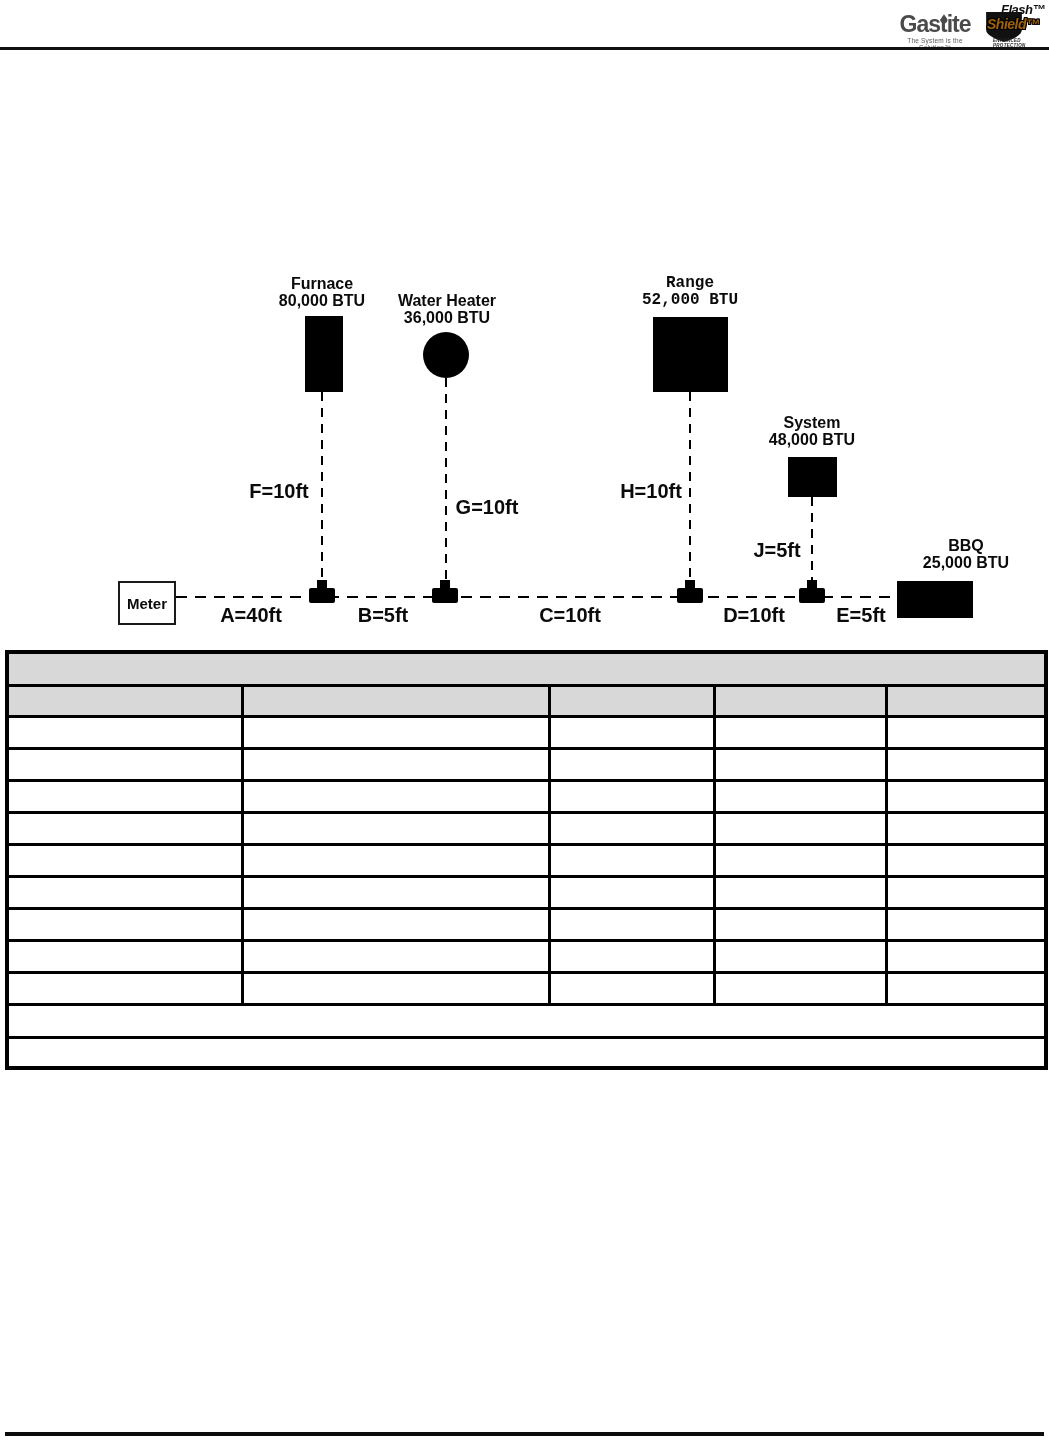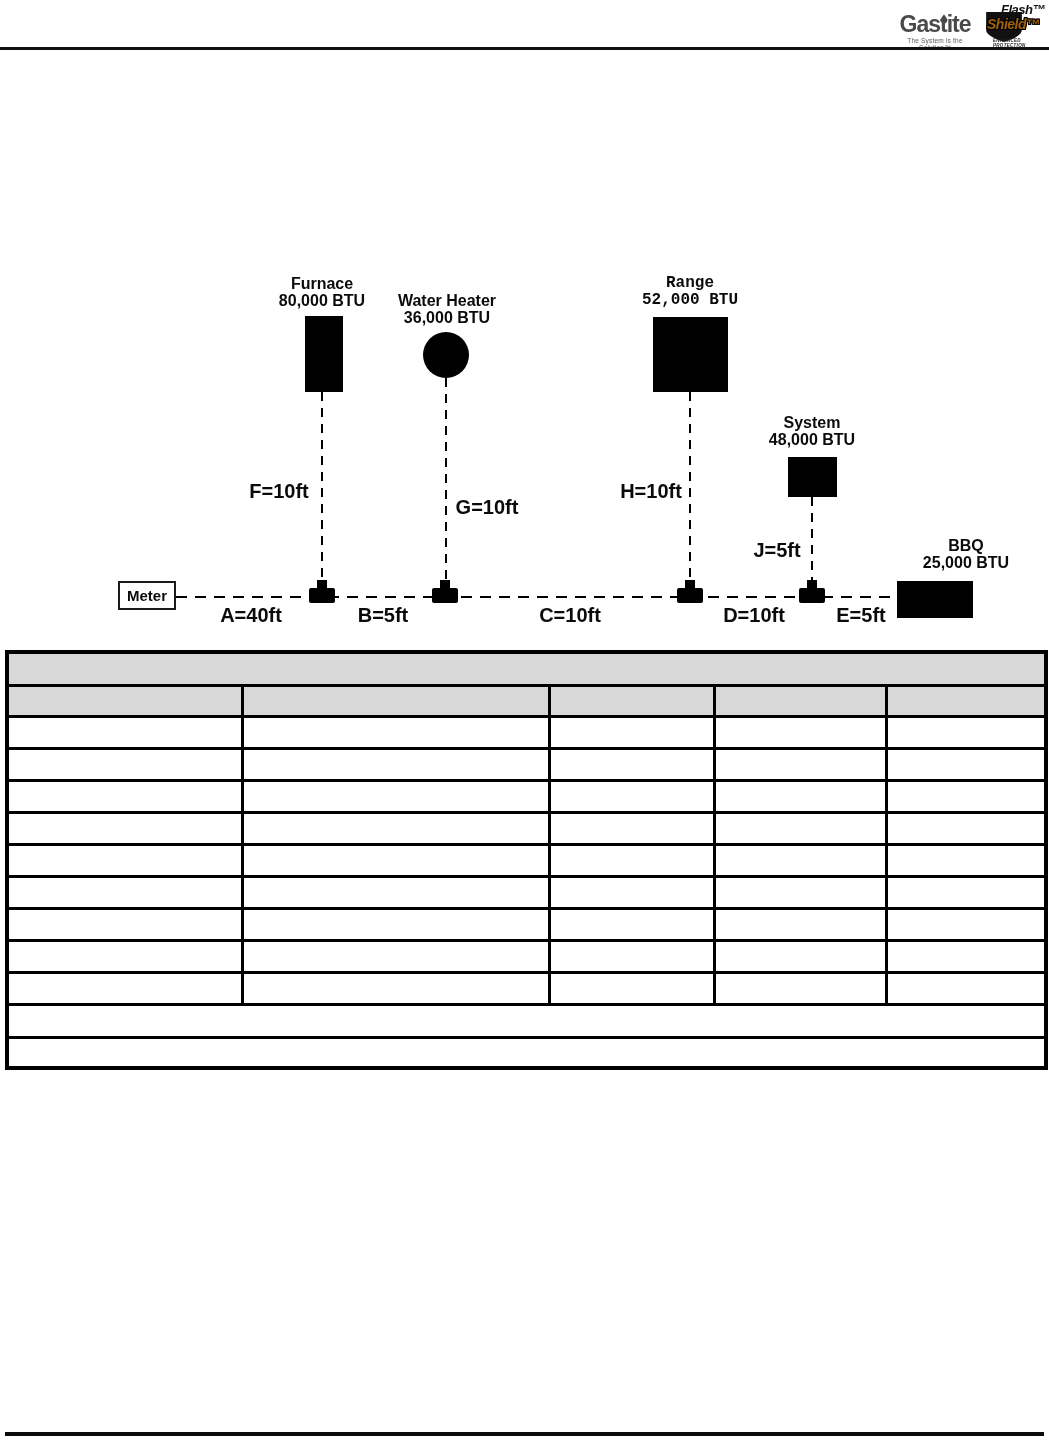--- a/index.html
+++ b/index.html
@@ -20,21 +20,21 @@
   .fs-shieldshape svg { width:100%; height:100%; }
   .fs-shieldtext { position:absolute; left:4px; top:14px; width:58px; font-size:14px; font-weight:bold; font-style:italic;
                    color:#a16207; letter-spacing:-0.5px;
                    text-shadow:-1px 0 #000, 1px 0 #000, 0 -1px #000, 0 1px #000, -1px -1px #000, 1px 1px #000, -1px 1px #000, 1px -1px #000; }
   .fs-sub      { position:absolute; left:10px; top:36px; font-size:4.5px; font-weight:bold; font-style:italic; letter-spacing:0.3px; color:#222; }
 
   
   .appl-label { position:absolute; width:180px; text-align:center; font-size:16px; font-weight:bold; line-height:17px; color:#0b0b0b; }
   .shape      { position:absolute; background:#000; }
   .circle     { border-radius:50%; }
-  .meter-box  { position:absolute; left:118px; top:581px; width:58px; height:29px; border:2px solid #1a1a1a;
+  .meter-box  { position:absolute; left:118px; top:581px; width:58px; height:44px; border:2px solid #1a1a1a;
                 display:flex; align-items:center; justify-content:center; font-size:15px; font-weight:bold; color:#0b0b0b; background:#fff; }
   .hdash { position:absolute; height:2px;
            background:repeating-linear-gradient(90deg,#000 0 11px,transparent 11px 19px); }
   .vdash { position:absolute; width:2px;
            background:repeating-linear-gradient(180deg,#000 0 9px,transparent 9px 16px); }
   .tee-stub { position:absolute; width:10px; height:9px; background:#000; }
   .tee-base { position:absolute; width:26px; height:15px; background:#000; border-radius:2px; }
   .seg-label { position:absolute; width:100px; text-align:center; font-size:20px; font-weight:bold; color:#0b0b0b; }
 
   

